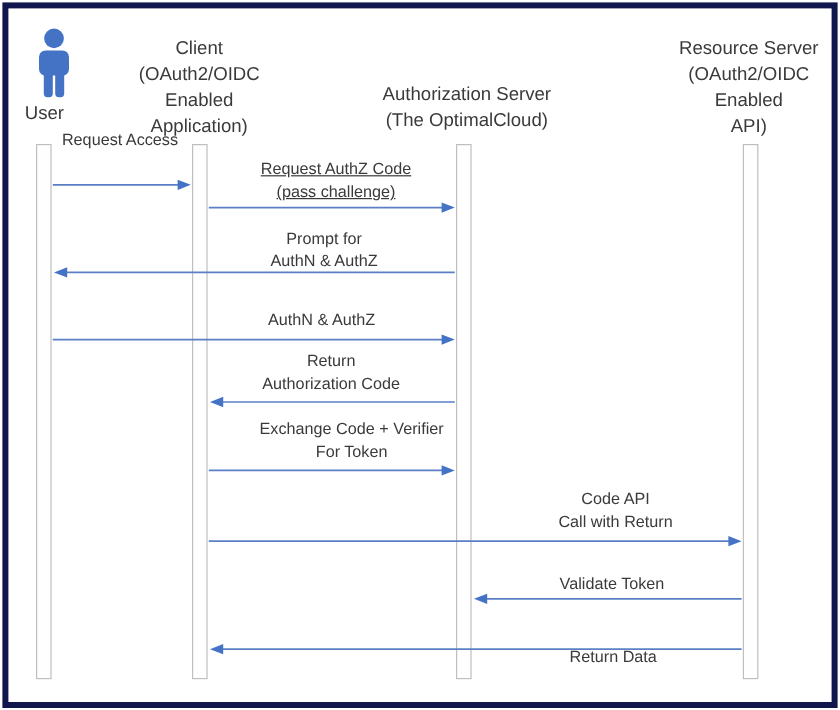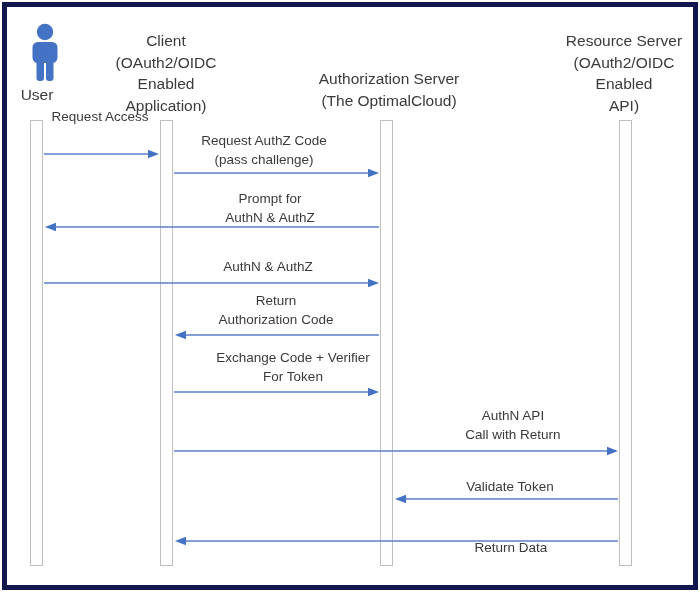--- a/index.html
+++ b/index.html
@@ -92,41 +92,41 @@
       </g>
       <g>
         <line x1="618" y1="541" x2="184" y2="541" stroke="#5b7fc7" stroke-width="1.4"></line>
         <polygon points="175,541 186,536.7 186,545.3" fill="#4472c4"></polygon>
       </g>
     </svg>
   <div id="labels">
       <div class="msg-label" style="left: -60px; top: 107px;">
         <div>Request Access</div>
       </div>
-      <div class="msg-label" style="left: 104px; top: 131px;">
+      <div class="msg-label" style="left: 120px; top: 131px; text-decoration: underline;">
         <div>Request AuthZ Code</div>
         <div>(pass challenge)</div>
       </div>
       <div class="msg-label" style="left: 110px; top: 189px;">
         <div>Prompt for</div>
         <div>AuthN &amp; AuthZ</div>
       </div>
       <div class="msg-label" style="left: 108px; top: 257px;">
         <div>AuthN &amp; AuthZ</div>
       </div>
       <div class="msg-label" style="left: 116px; top: 291px;">
         <div>Return</div>
         <div>Authorization Code</div>
       </div>
       <div class="msg-label" style="left: 133px; top: 348px;">
         <div>Exchange Code + Verifier</div>
         <div>For Token</div>
       </div>
       <div class="msg-label" style="left: 353px; top: 406px;">
-        <div>AuthN API</div>
+        <div>Code API</div>
         <div>Call with Return</div>
       </div>
       <div class="msg-label" style="left: 350px; top: 477px;">
         <div>Validate Token</div>
       </div>
       <div class="msg-label" style="left: 351px; top: 538px;">
         <div>Return Data</div>
       </div>
     </div>
   <div class="frame"></div>

